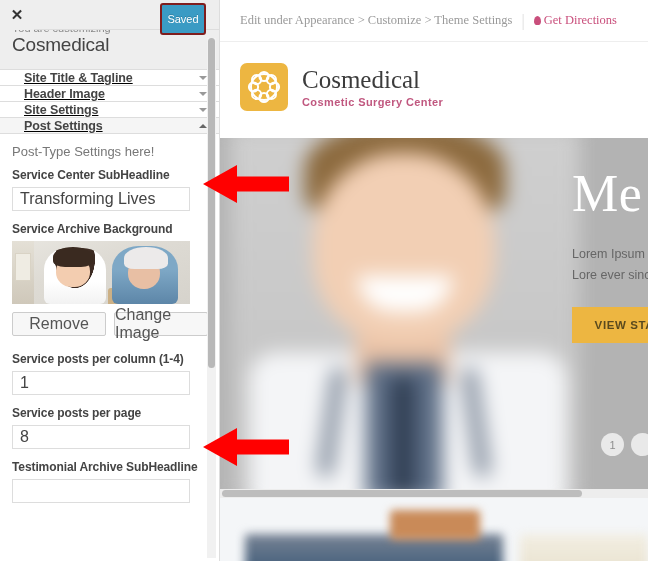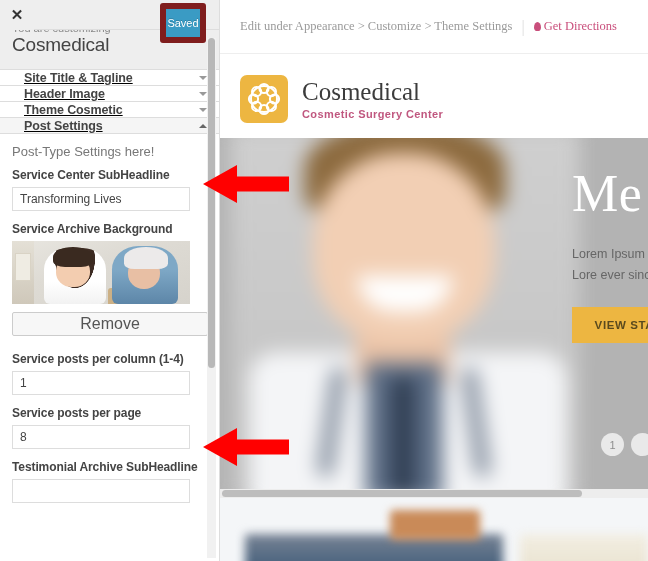--- a/index.html
+++ b/index.html
@@ -18,22 +18,22 @@
   #cust-header {
     position:absolute; left:0; top:0; width:220px; height:30px;
     background:#eee; border-bottom:1px solid #ddd; z-index:6;
   }
   #close-btn {
     position:absolute; left:0; top:0; width:34px; height:30px;
     background:#eee; display:flex; align-items:center; justify-content:center;
     font-size:15px; color:#333; font-weight:bold; cursor:pointer;
   }
   #saved-btn {
-    position:absolute; right:14px; top:3px; width:46px; height:40px;
-    background:#3a9bc4; border:6px solid #7f1d1d; border-radius:3px;
+    position:absolute; right:14px; top:3px; width:46px; height:32px;
+    background:#3a9bc4; border:2px solid #7f1d1d; border-radius:3px;
     color:#fff; font-size:11px; display:flex; align-items:center;
     justify-content:center; cursor:pointer;
     text-shadow:0 -1px 0 rgba(0,0,0,.18);
   }
 
   
   #cust-scroll {
     position:absolute; left:0; top:30px; width:220px; height:531px;
     background:#fff; overflow:hidden;
   }
@@ -67,21 +67,21 @@
   .chev.up   { border-left:4px solid transparent;border-right:4px solid transparent;border-bottom:4px solid #666; }
 
   #panel-body { background:#fff; padding:10px 12px 0 12px; }
   .hint { font-size:13px; color:#777; margin-bottom:9px; }
   .fld-label {
     font-size:12px; color:#444; font-weight:bold; margin-bottom:5px;
     letter-spacing:-.1px;
   }
   .txt-input {
     width:178px; height:24px; border:1px solid #ddd; background:#fff;
-    font-size:12px; color:#444; padding:0 7px; margin-bottom:11px;
+    font-size:16px; color:#444; padding:0 7px; margin-bottom:11px;
     display:flex; align-items:center; border-radius:0;
     font-family:"Liberation Sans", sans-serif;
   }
   .thumb {
     width:178px; height:63px; margin-bottom:8px; overflow:hidden;
     position:relative; background:#cfd7d6;
   }
   .thumb .sky  { position:absolute; inset:0; background:
       linear-gradient(160deg,#e8e6e0 0%,#dedbd4 40%,#d6d3cc 100%); }
   .thumb .wall { position:absolute; left:0; top:0; width:22px; height:100%;
@@ -136,21 +136,21 @@
     position:absolute; left:1px; top:0px; width:7px; height:330px;
     background:#b8b8b8; border-radius:4px;
   }
 
   
   #preview {
     position:absolute; left:220px; top:0; width:428px; height:561px;
     background:#fff; overflow:hidden;
   }
   #crumb-bar {
-    height:54px; width:428px; border-bottom:1px solid #eee;
+    height:42px; width:428px; border-bottom:1px solid #eee;
     display:flex; align-items:center; padding-left:20px;
     font-family:"Liberation Serif", serif; background:#fff;
   }
   #crumb-text { font-size:12.5px; color:#9a9a9a; white-space:nowrap; }
   #crumb-sep { color:#ddd; margin:0 9px; }
   #get-dir {
     font-size:12.5px; color:#c94f7c; white-space:nowrap; cursor:pointer;
   }
   .pin {
     display:inline-block; width:7px; height:9px; margin-right:3px;
@@ -306,21 +306,21 @@
       <span class="ptitle">Site Title &amp; Tagline</span>
       <span class="chev down"></span>
     </div>
 
     <div class="panel-row">
       <span class="ptitle">Header Image</span>
       <span class="chev down"></span>
     </div>
 
     <div class="panel-row">
-      <span class="ptitle">Theme Cosmetic</span>
+      <span class="ptitle">Site Settings</span>
       <span class="chev down"></span>
     </div>
 
     <div class="panel-row active">
       <span class="ptitle">Post Settings</span>
       <span class="chev up"></span>
     </div>
 
     <div id="panel-body">
 
@@ -336,20 +336,21 @@
         <div class="p1"></div>
           <div class="p1face"></div>
           <div class="p1hair"></div>
         <div class="tbl"></div>
         <div class="p2"></div>
           <div class="p2face"></div>
           <div class="p2hair"></div>
       </div>
       <div class="btn-row">
         <div class="mini-btn">Remove</div>
+        <div class="mini-btn">Change Image</div>
       </div>
 
       <div class="fld-label">Service posts per column (1-4)</div>
       <div class="txt-input">1</div>
 
       <div class="fld-label">Service posts per page</div>
       <div class="txt-input">8</div>
 
       <div class="fld-label">Testimonial Archive SubHeadline</div>
       <div class="txt-input"></div>

